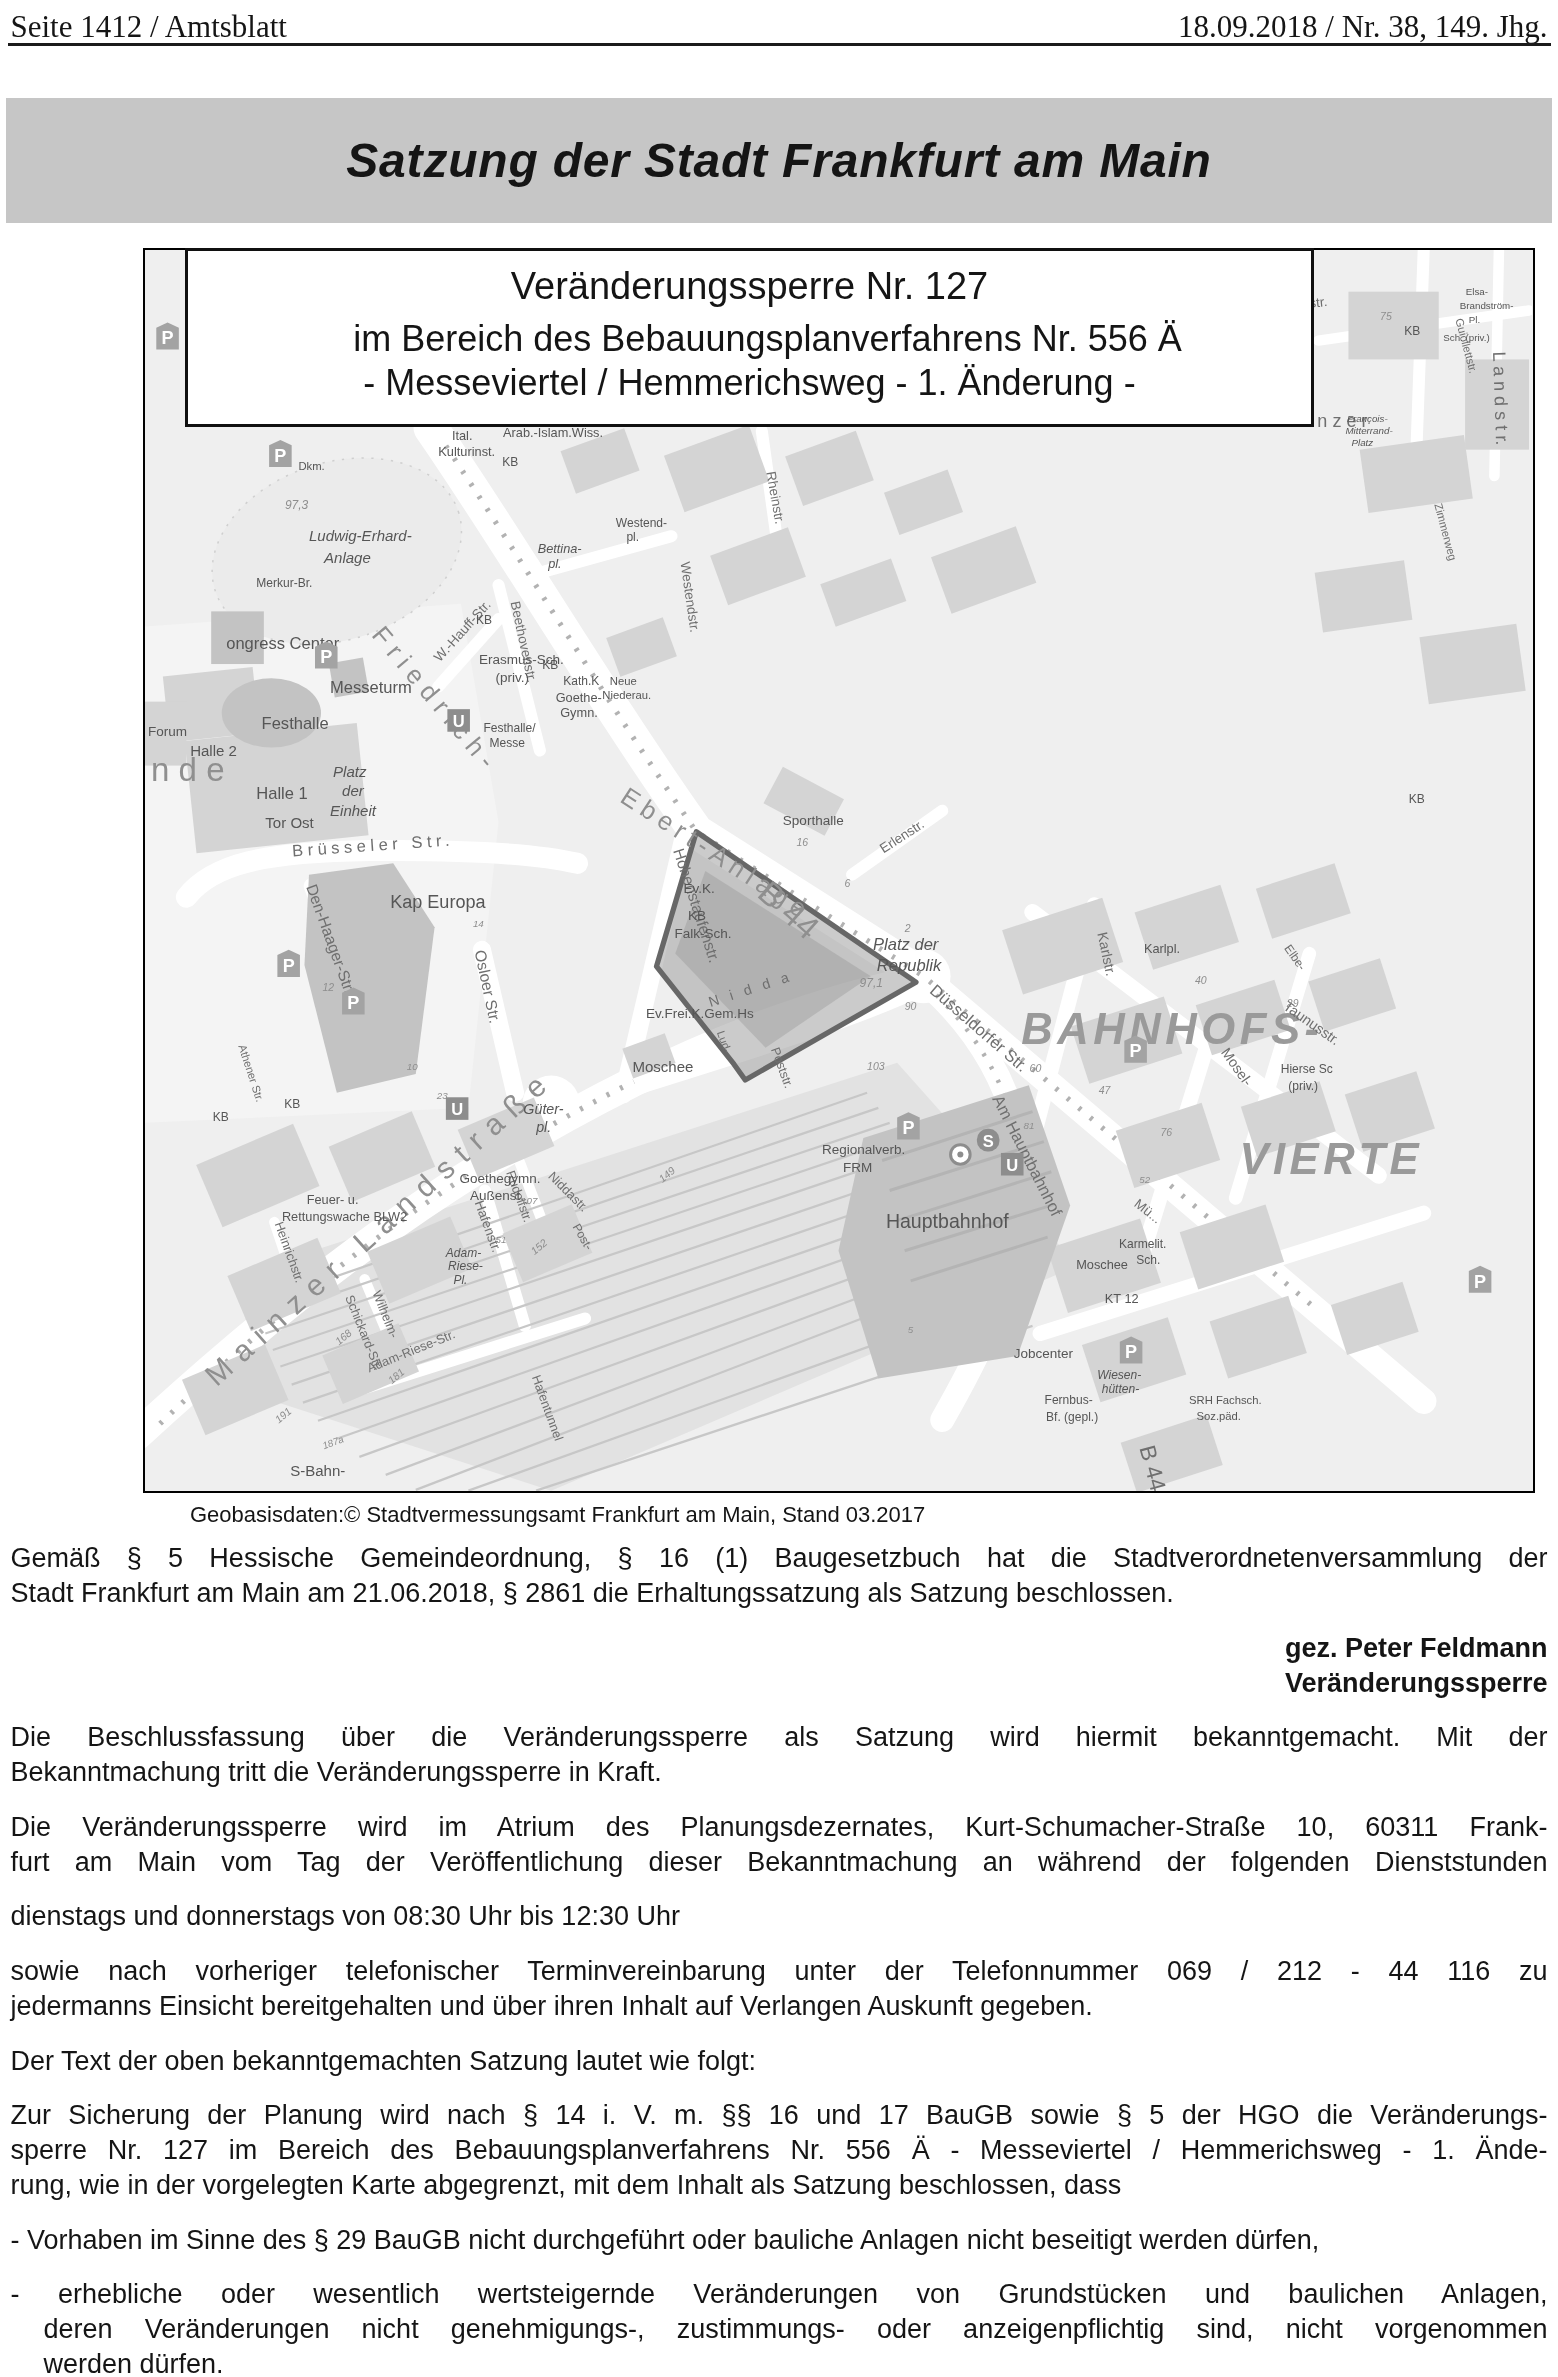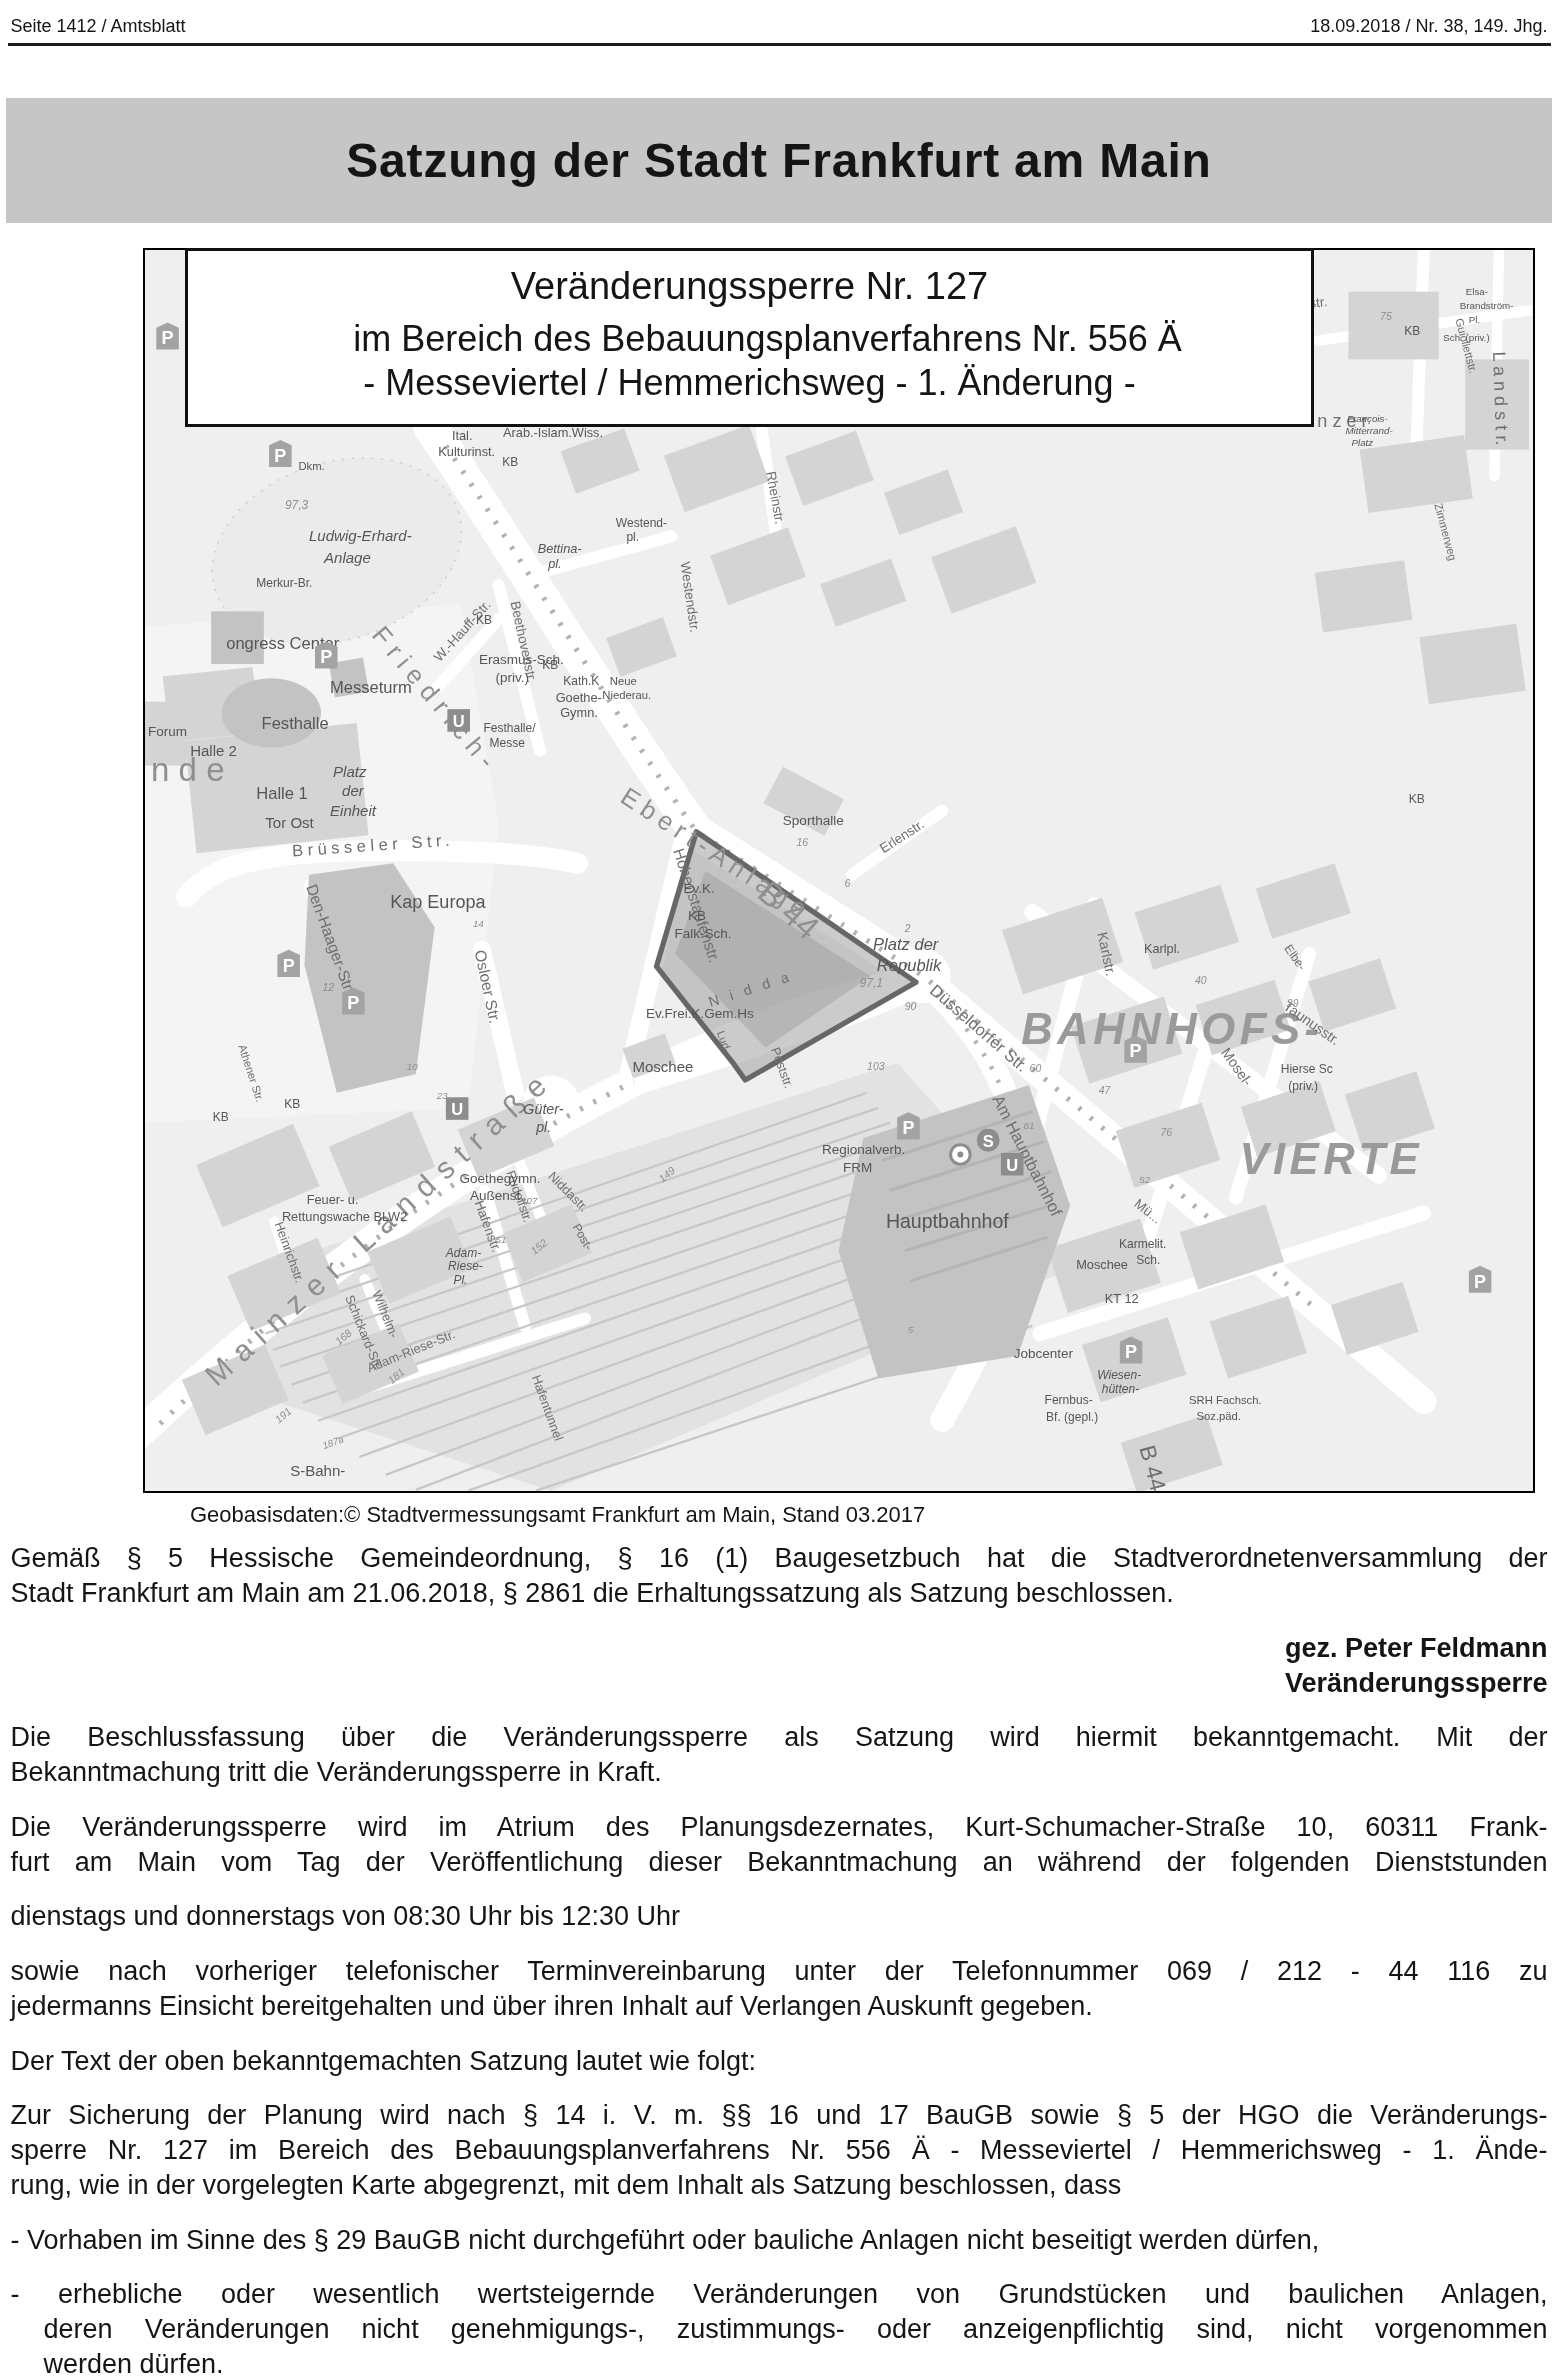--- a/index.html
+++ b/index.html
@@ -1,23 +1,23 @@
 <!DOCTYPE html>
 <html style="font-size:12px"><head>
 <meta charset="utf-8">
 <style>
   html,body{margin:0;padding:0;}
   body{width:1558px;height:2377px;position:relative;background:#fff;
        font-family:"Liberation Sans", sans-serif;color:#151515;overflow:hidden;}
-  .hdr{position:absolute;top:16px;font-size:18px;}
+  .hdr{position:absolute;top:9px;font-size:31px;font-family:Liberation Serif, serif;}
   .hdr.left{left:10.5px;}
   .hdr.right{right:10.5px;}
   .hdr-rule{position:absolute;left:7.5px;right:7.5px;top:43px;height:3px;background:#1b1b1b;}
   .banner{position:absolute;left:6px;top:98px;width:1546px;height:125px;background:#c6c6c6;
-          display:flex;align-items:center;justify-content:center;}
+          display:flex;align-items:center;justify-content:center;font-style:italic;}
   .banner .t{font-size:48px;font-weight:bold;letter-spacing:0.8px;}
   .map-frame{position:absolute;left:143px;top:248px;width:1392px;height:1245px;
              border:2.3px solid #000;box-sizing:border-box;background:#efefef;overflow:hidden;}
   .map-frame svg{display:block;}
   .notice-box{position:absolute;left:185px;top:248px;width:1129px;height:179px;background:#fff;
               border:3px solid #101010;box-sizing:border-box;text-align:center;}
   .notice-box .l1{font-size:38px;margin-top:13.5px;}
   .notice-box .l2{font-size:36px;margin-top:10.5px;padding-left:36px;}
   .notice-box .l3{font-size:36px;margin-top:2px;text-align:center;}
   .caption{position:absolute;left:190px;top:1502px;font-size:22px;}

